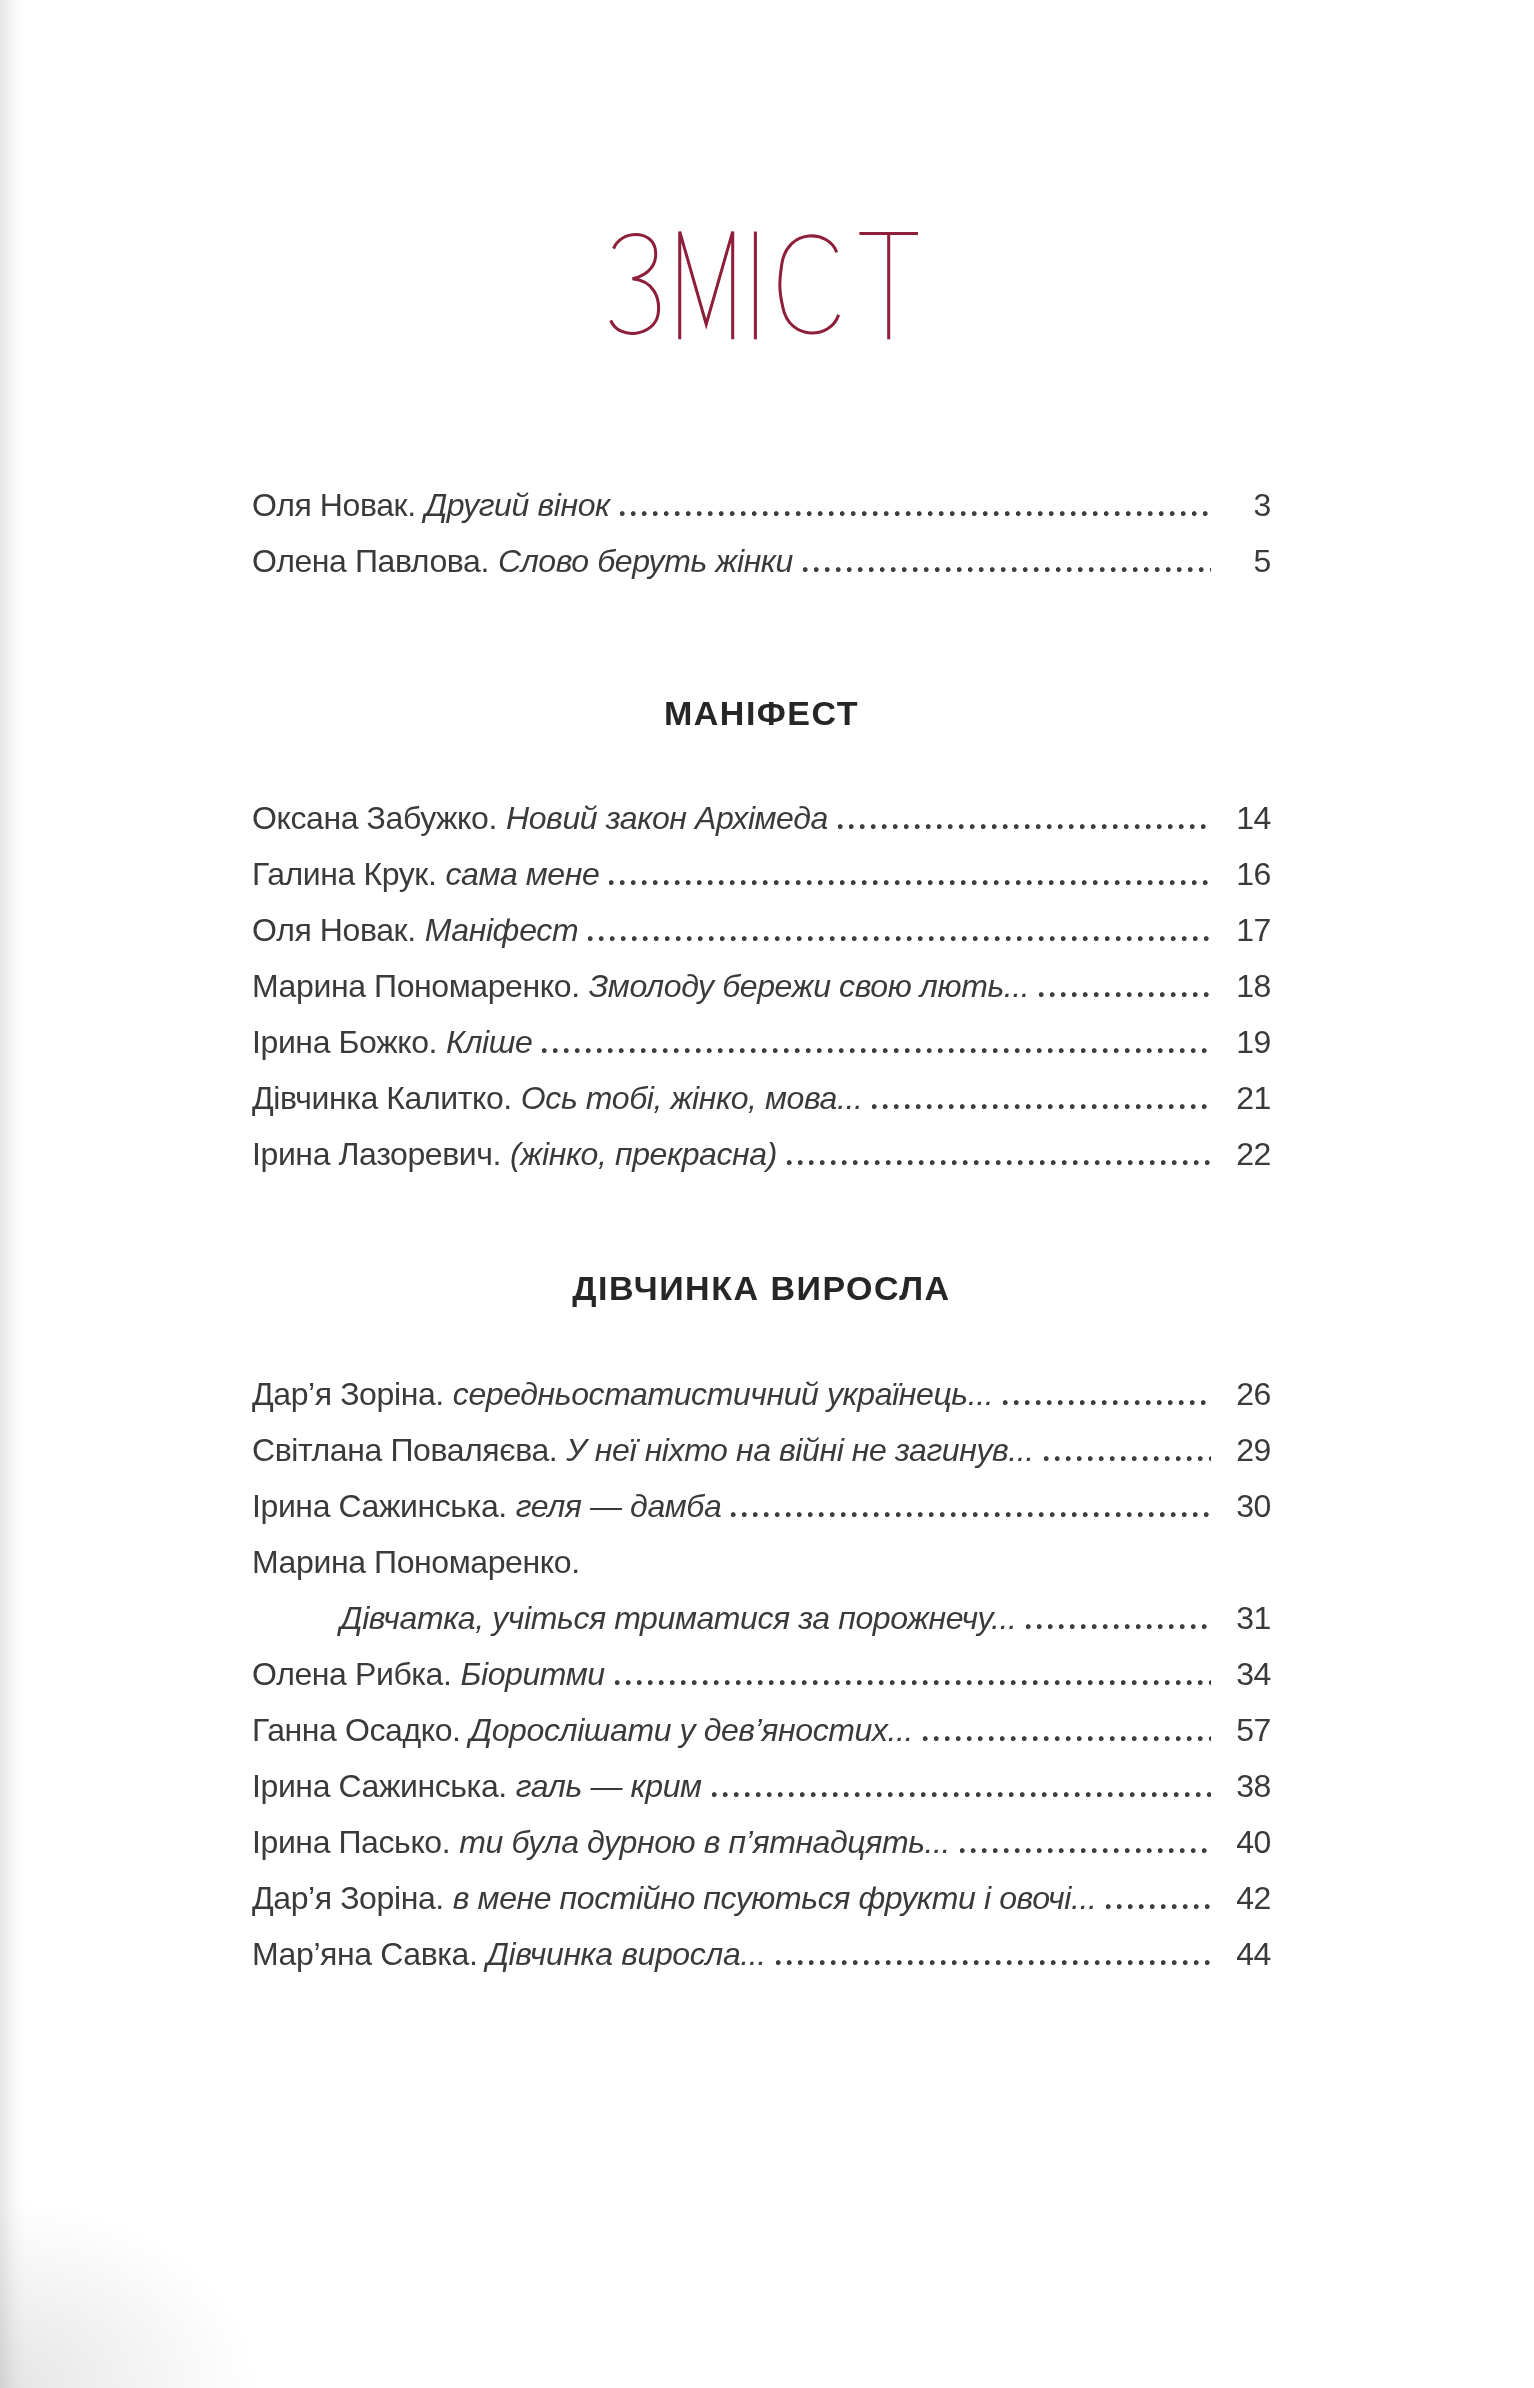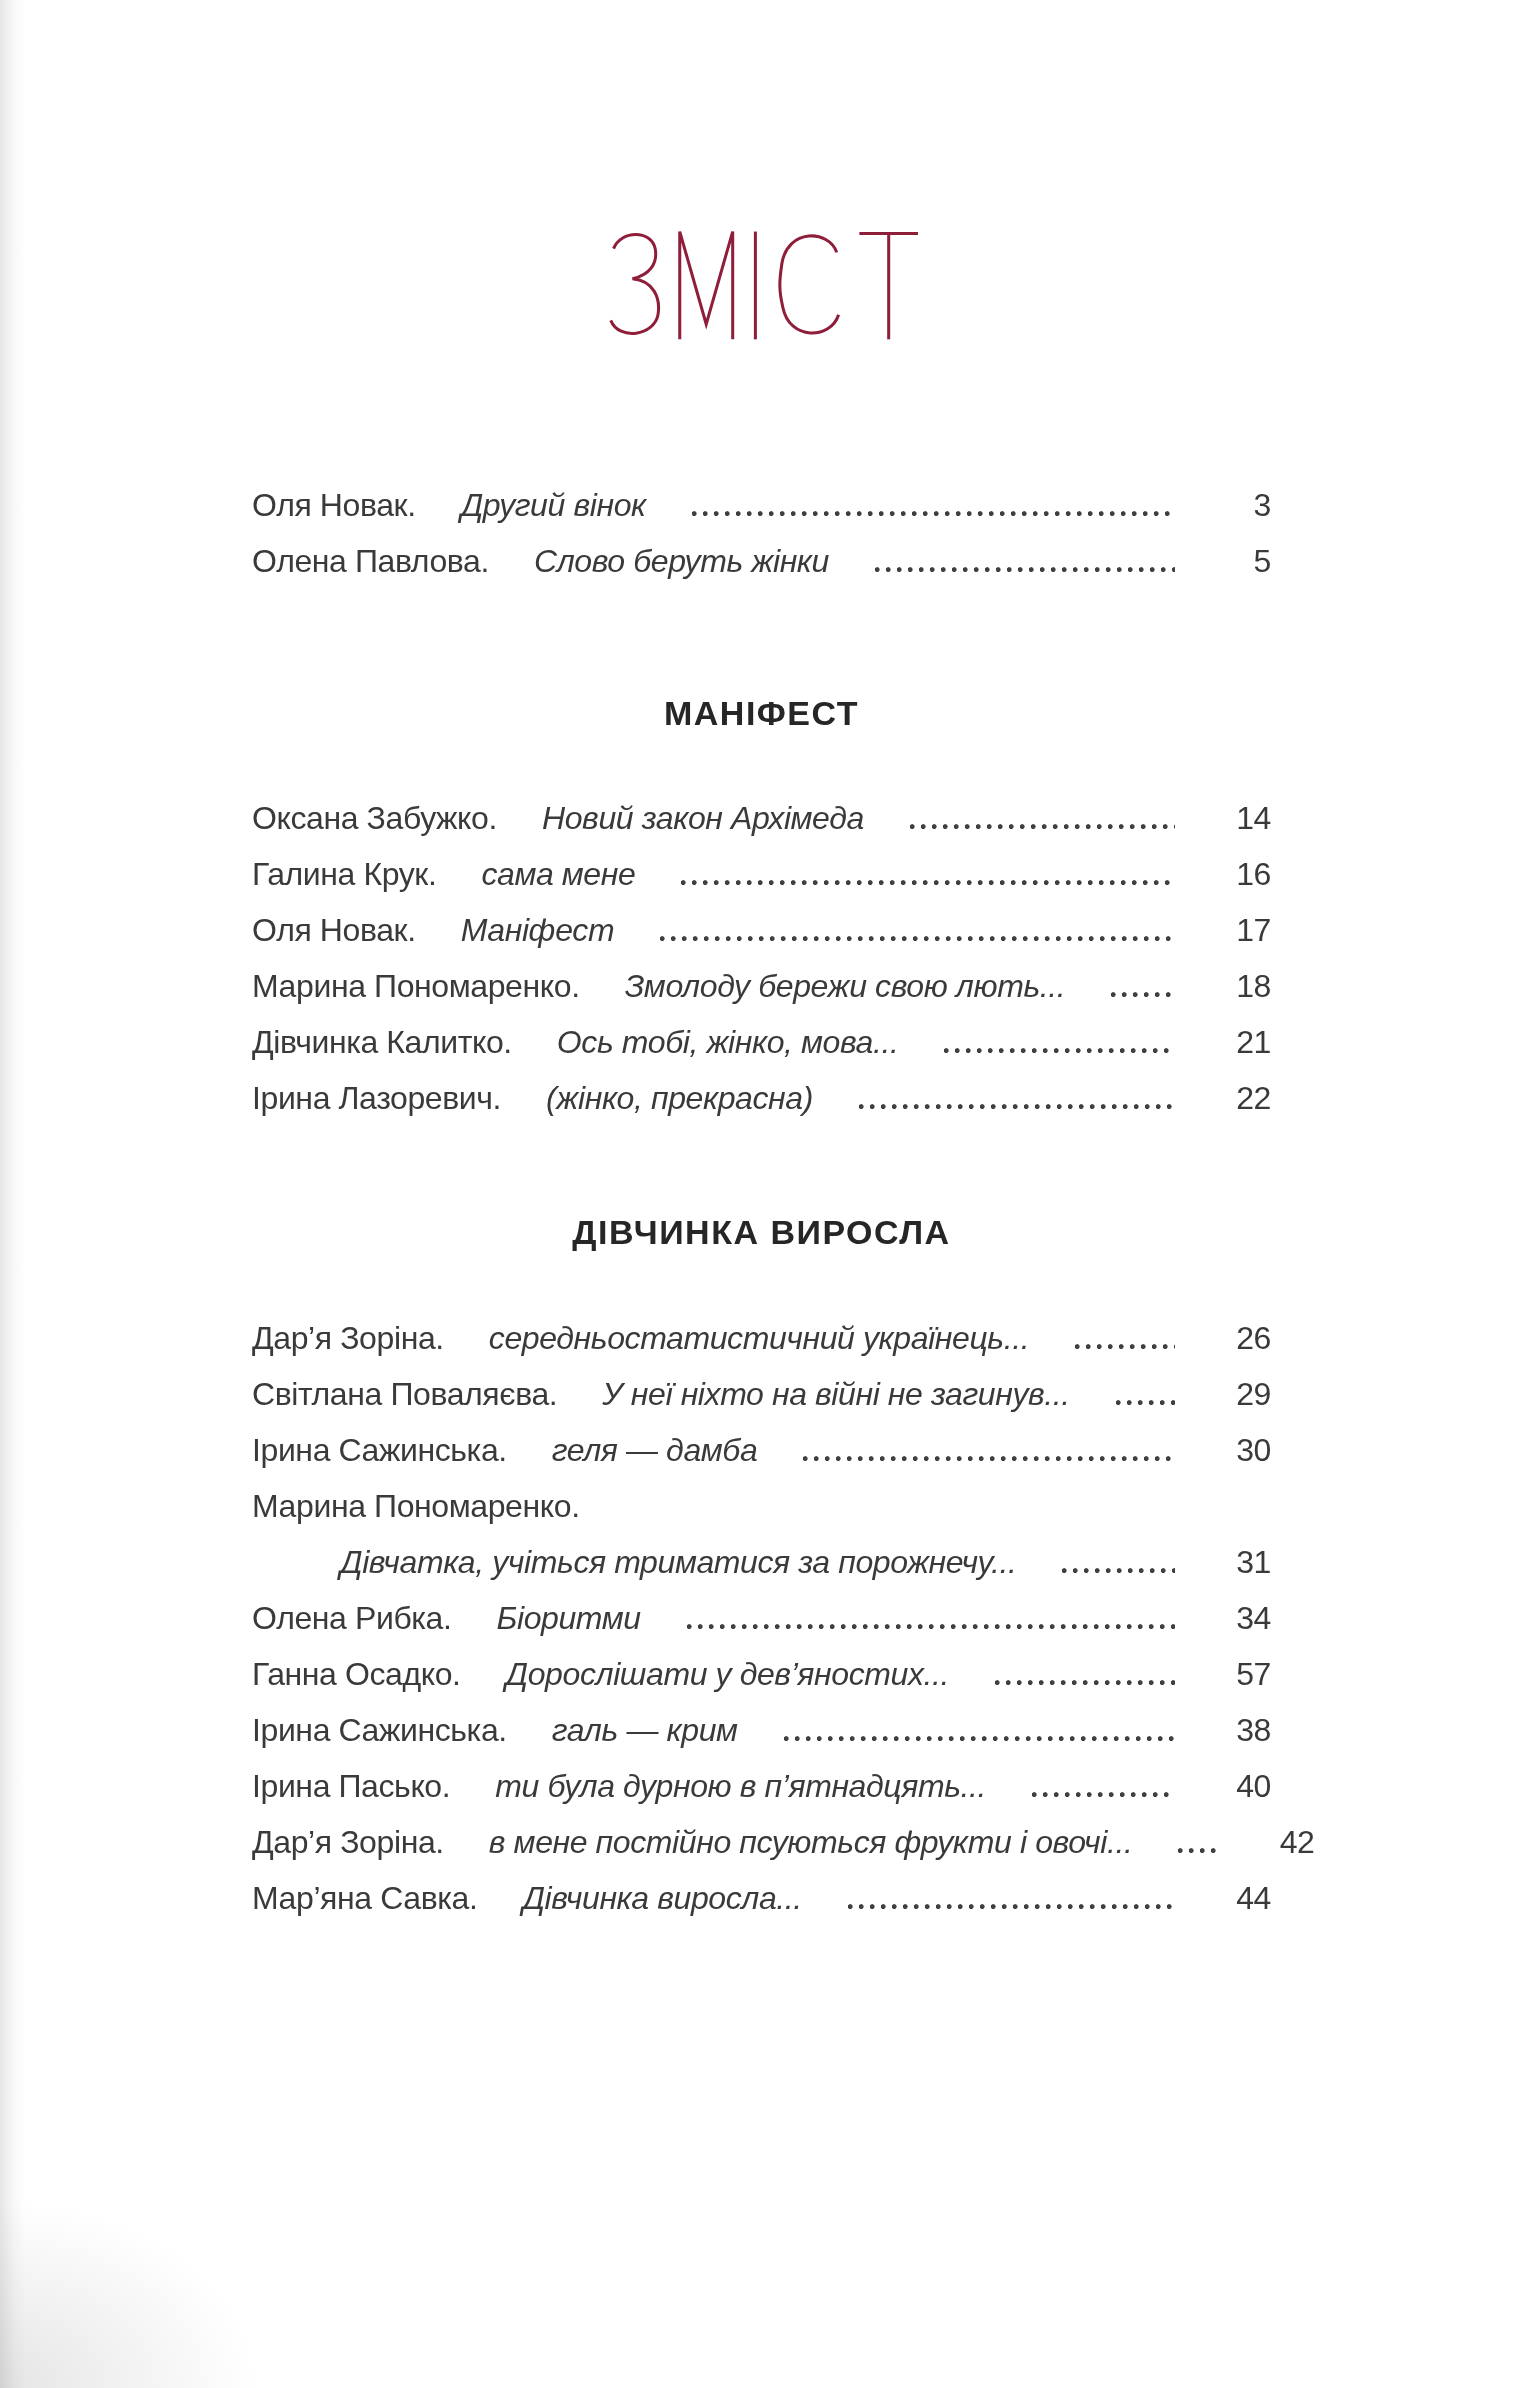--- a/index.html
+++ b/index.html
@@ -43,21 +43,20 @@
     margin:0;height:42px;line-height:42px;
     text-align:center;
     font-size:34px;font-weight:bold;letter-spacing:1.5px;
     color:#262626;
   }
   .row{
     display:flex;align-items:baseline;
     height:56px;line-height:56px;
     font-size:32px;letter-spacing:-0.4px;
     white-space:nowrap;
-    gap:36px;
   }
   .row.indent{padding-left:88px;}
   .author{flex:0 0 auto;}
   .ttl{flex:0 0 auto;font-style:italic;margin-left:9px;}
   .row.indent .ttl{margin-left:0;}
   .leader{
     flex:1 1 auto;min-width:40px;height:5px;margin:0 10px;
     background-image:radial-gradient(circle at 2.2px 2.6px, #3f3f3f 2px, rgba(0,0,0,0) 2.8px);
     background-size:11px 5px;
     background-repeat:repeat-x;
@@ -123,20 +122,26 @@
             <span class="leader"></span>
             <span class="pg">17</span>
           </div>
           <div class="row">
             <span class="author">Марина Пономаренко.</span>
             <span class="ttl">Змолоду бережи свою лють...</span>
             <span class="leader"></span>
             <span class="pg">18</span>
           </div>
           <div class="row">
+            <span class="author">Ірина Божко.</span>
+            <span class="ttl">Кліше</span>
+            <span class="leader"></span>
+            <span class="pg">19</span>
+          </div>
+          <div class="row">
             <span class="author">Дівчинка Калитко.</span>
             <span class="ttl">Ось тобі, жінко, мова...</span>
             <span class="leader"></span>
             <span class="pg">21</span>
           </div>
           <div class="row">
             <span class="author">Ірина Лазоревич.</span>
             <span class="ttl">(жінко, прекрасна)</span>
             <span class="leader"></span>
             <span class="pg">22</span>

